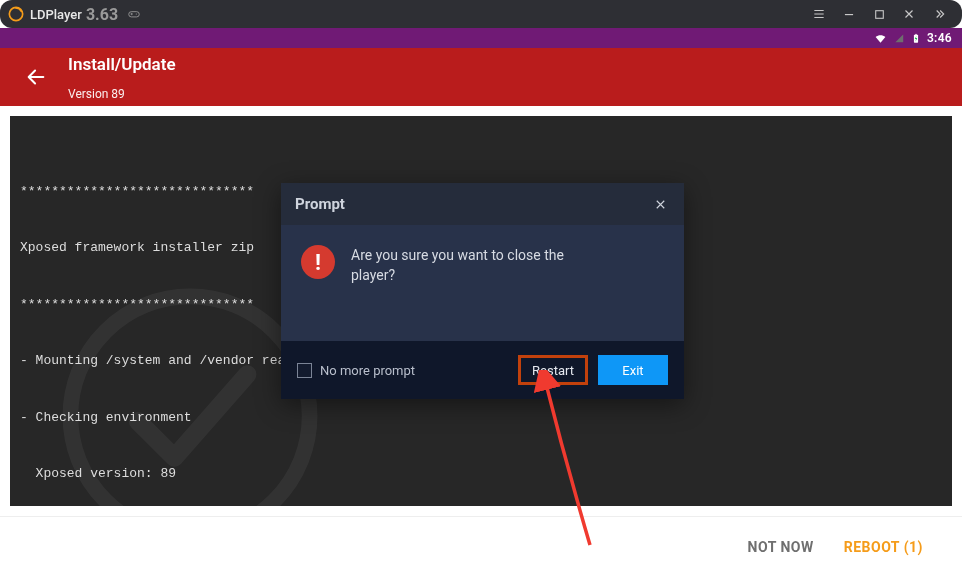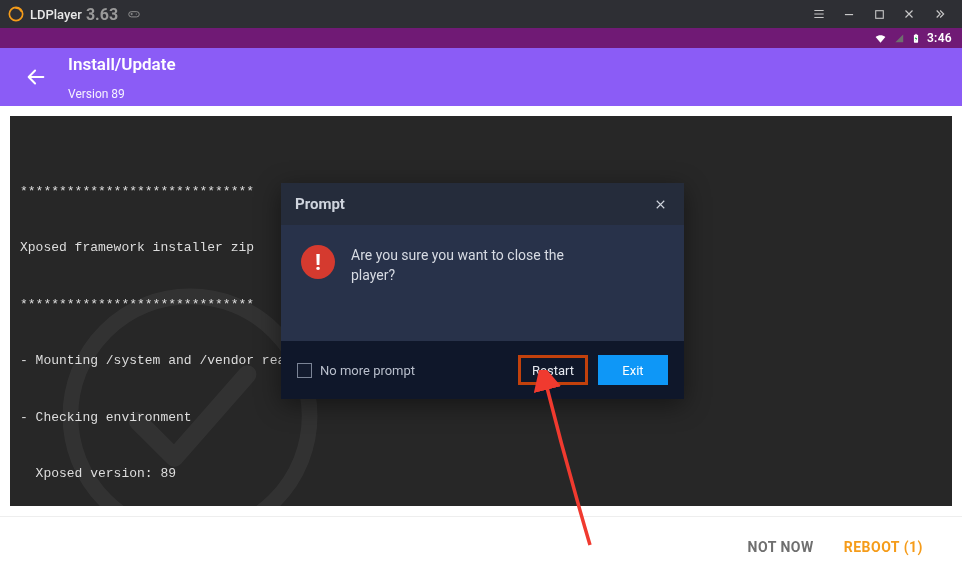--- a/index.html
+++ b/index.html
@@ -12,20 +12,21 @@
       position: relative;
     }
     .titlebar {
       height: 28px;
       background: #2E2F34;
       display: flex;
       align-items: center;
       padding: 0 8px;
       color: #c8c8c8;
       font-size: 13px;
+      border-radius: 12px;
     }
     .titlebar .logo {
       width: 16px; height: 16px; margin-right: 6px;
       display: inline-flex; align-items: center; justify-content: center;
     }
     .titlebar .app-name { color: #e8e8e8; font-weight: 500; }
     .titlebar .app-version { color: #9a9a9a; margin-left: 4px; font-size: 16px; font-weight: bold; }
     .titlebar .controller-icon { margin-left: 8px; color: #9a9a9a; display:inline-flex; }
     .titlebar .spacer { flex: 1; }
     .titlebar .win-btn {
@@ -36,21 +37,21 @@
     .android-status {
       height: 20px;
       background: #701a75;
       display: flex; align-items: center; justify-content: flex-end;
       padding: 0 10px; gap: 6px; color: #fff; font-size: 12px;
     }
     .android-status .ico { display:inline-flex; align-items:center; }
     .android-status .clock { font-weight: 600; letter-spacing: 0.3px; }
     .app-header {
       height: 58px;
-      background: #8b5cf6;
+      background: #b91c1c;
       display: flex; align-items: center;
       padding: 0 16px; color: #fff;
     }
     .app-header .back-btn {
       width: 40px; height: 40px;
       display: inline-flex; align-items:center; justify-content:center;
       cursor: pointer;
     }
     .app-header .titles { margin-left: 12px; }
     .app-header .title { font-size: 17px; font-weight: 600; }

